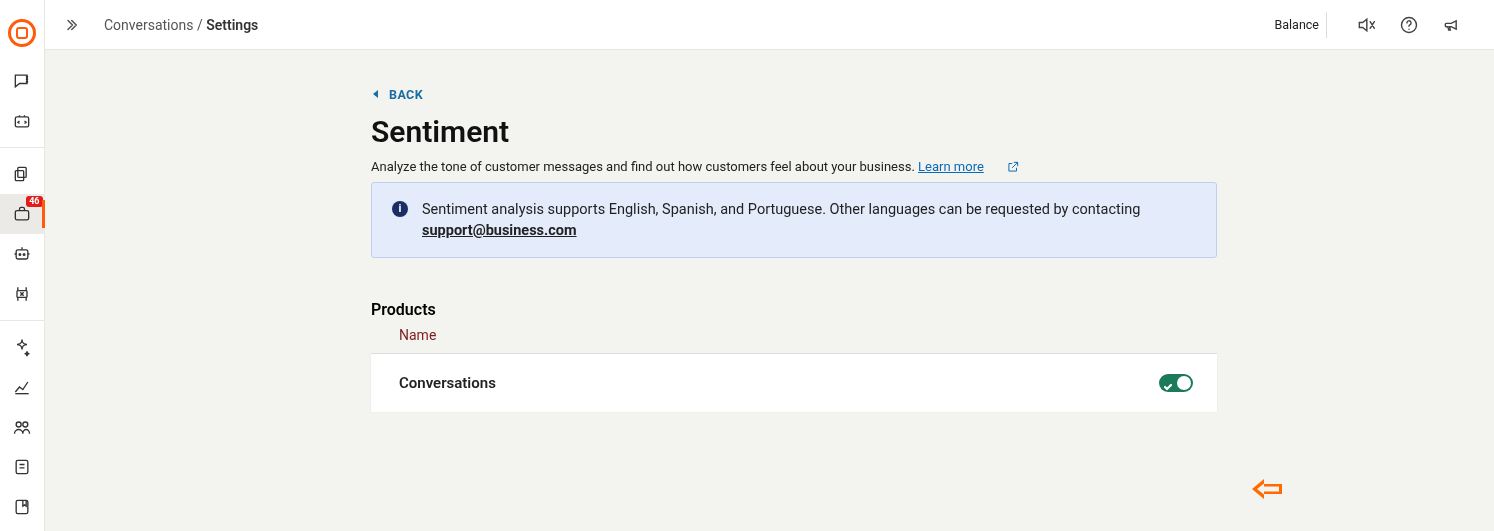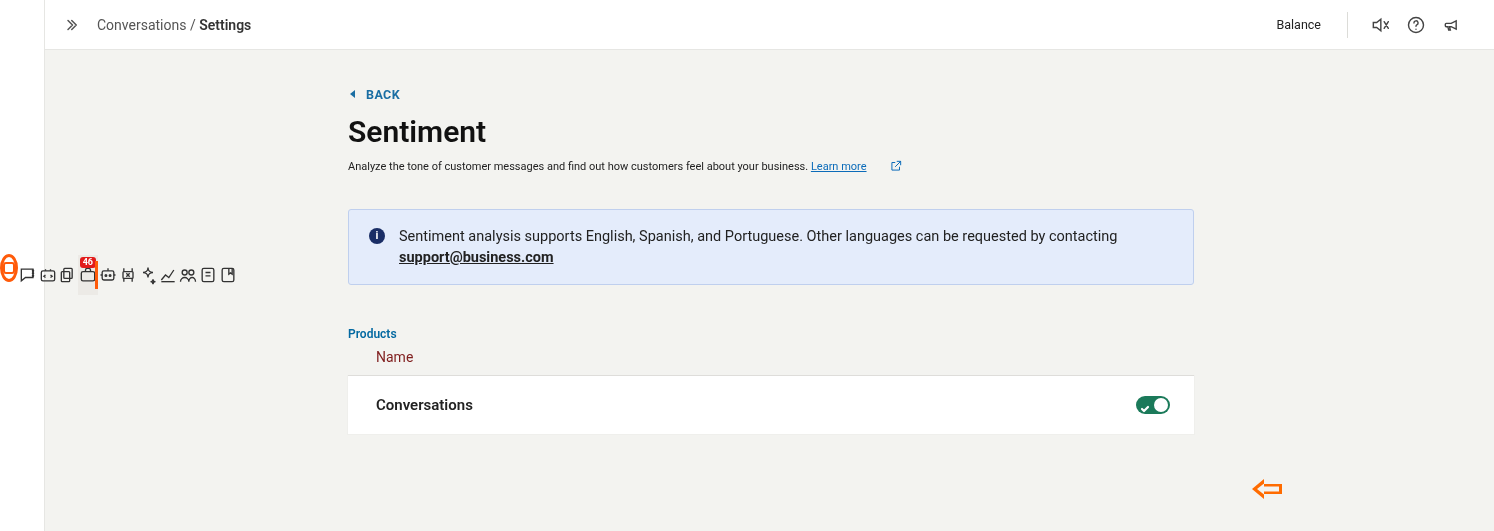--- a/index.html
+++ b/index.html
@@ -1,57 +1,57 @@
 <!DOCTYPE html>
 <html><head>
 <meta charset="utf-8">
 <style>
   * { box-sizing: border-box; }
   html, body { margin: 0; padding: 0; font-family: -apple-system, BlinkMacSystemFont, "Segoe UI", Roboto, Arial, sans-serif; background: #f3f3f0; color: #222; }
   body { width: 1494px; height: 531px; overflow: hidden; }
 
   
-  .rail { position: absolute; left: 0; top: 0; width: 45px; height: 531px; background: #ffffff; border-right: 1px solid #e6e6e3; display: flex; flex-direction: row; align-items: center; padding-top: 19px; gap: 0; }
+  .rail { position: absolute; left: 0; top: 0; width: 45px; height: 531px; background: #ffffff; border-right: 1px solid #e6e6e3; display: flex; flex-direction: column; align-items: center; padding-top: 19px; gap: 0; }
   .rail .logo { width: 28px; height: 28px; border-radius: 50%; border: 3px solid #ff5b0a; display:flex; align-items:center; justify-content:center; margin-bottom: 14px; }
   .rail .logo .inner { width: 12px; height: 12px; border: 2px solid #ff5b0a; border-radius: 3px; }
   .rail-sep { width: 45px; height: 1px; background: #e6e6e3; margin: 6px 0; }
   .rail-item { width: 45px; height: 40px; display:flex; align-items:center; justify-content:center; position: relative; color: #333; cursor: pointer; }
   .rail-item svg { width: 20px; height: 20px; stroke: #333; fill: none; stroke-width: 1.6; }
   .rail-item.active { background: #eceae6; }
   .rail-indicator { position:absolute; right:0; top:6px; width:3px; height:28px; background:#ff5b0a; }
   .rail-badge { position:absolute; top:2px; right:2px; background:#e21b1b; color:#fff; font-size:9px; font-weight:700; padding:1px 3px; border-radius:3px; line-height:1; }
 
   
-  .topbar { position: absolute; left: 45px; top: 0; right: 0; height: 50px; background: #fff; border-bottom: 1px solid #e6e6e3; display:flex; align-items:center; padding: 0 20px 0 14px; }
+  .topbar { position: absolute; left: 45px; top: 0; right: 0; height: 50px; background: #fff; border-bottom: 1px solid #e6e6e3; display:flex; align-items:center; padding: 0 20px 0 14px; gap: 7px; }
   .topbar .expand { width: 24px; height:24px; display:flex; align-items:center; justify-content:center; cursor:pointer; margin-right: 14px; }
   .topbar .expand svg { width:18px; height:18px; stroke:#555; fill:none; stroke-width:2; }
   .crumbs { font-size: 14px; color:#333; }
   .crumbs .muted { color:#555; }
   .crumbs .strong { font-weight:600; }
   .topbar .spacer { flex: 1; }
-  .topbar .balance { font-size: 12.5px; color:#222; margin-right: 26px; }
+  .topbar .balance { font-size: 12.5px; color:#222; }
   .topbar .vsep { width:1px; height:26px; background:#dcdcd8; margin-right: 18px; }
   .top-icon { width: 28px; height:28px; display:flex; align-items:center; justify-content:center; cursor:pointer; margin-right: 8px; color:#444; }
   .top-icon svg { width:20px; height:20px; stroke:#444; fill:none; stroke-width:1.7; }
 
   
-  .main { position:absolute; left:45px; top:50px; right:0; bottom:0; overflow:auto; }
+  .main { position:absolute; left:45px; top:50px; right:0; bottom:0; overflow:auto;padding-left:23px; }
   .content { width: 846px; margin: 34px 0 0 303px; }
   .back { display:inline-flex; align-items:center; gap:8px; color:#1a6ea3; font-size:12.5px; font-weight:700; letter-spacing:0.4px; cursor:pointer; }
   .back svg { width:10px; height:10px; fill:#1a6ea3; }
   h1.title { font-size: 30px; font-weight:600; margin: 11px 0 10px; color:#111; }
-  .subtitle { font-size:11px; color:#222; margin-bottom: 36px; }
+  .subtitle { font-size:13px; color:#222; margin-bottom: 8px; }
   .learn { color:#0b6bb9; text-decoration: underline; cursor:pointer; display:inline-flex; align-items:center; gap:22px; }
   .learn svg { width:14px; height:14px; stroke:#0b6bb9; fill:none; stroke-width:1.7; }
 
   .infobox { background:#e4ecfb; border:1px solid #bfcfee; border-radius:3px; padding: 16px 20px; display:flex; gap:14px; font-size:14.5px; color:#222; line-height:1.45; }
   .infobox .i-icon { width:16px; height:16px; border-radius:50%; background:#1a2e66; color:#fff; font-size:11px; font-weight:700; display:flex; align-items:center; justify-content:center; flex-shrink:0; margin-top:2px; }
   .infobox .email { font-weight:700; text-decoration:underline; }
 
-  .section-h { font-size:12px; font-weight:600; margin-top: 42px; color:#0369a1; }
+  .section-h { font-size:16px; font-weight:600; margin-top: 42px; color:#000000; }
   .section-sub { font-size:14px; color:#9b9b94; margin: 10px 0 12px; }
   .thead { border-bottom:1px solid #e2e1de; padding: 8px 0 10px 28px; font-size:14px; color:#7f1d1d; }
   .row { background:#fff; padding: 20px 24px 20px 28px; display:flex; align-items:center; box-shadow: 0 0 0 1px rgba(0,0,0,0.015); }
   .row .name { font-size:15px; font-weight:600; color:#222; }
   .row .grow { flex:1; }
 
   
   .toggle { width:34px; height:18px; background:#1b7a5a; border-radius:9px; position:relative; cursor:pointer; }
   .toggle .knob { position:absolute; right:2px; top:2px; width:14px; height:14px; background:#fff; border-radius:50%; }
   .toggle .chk { position:absolute; left:4px; top:3px; width:10px; height:10px; }

